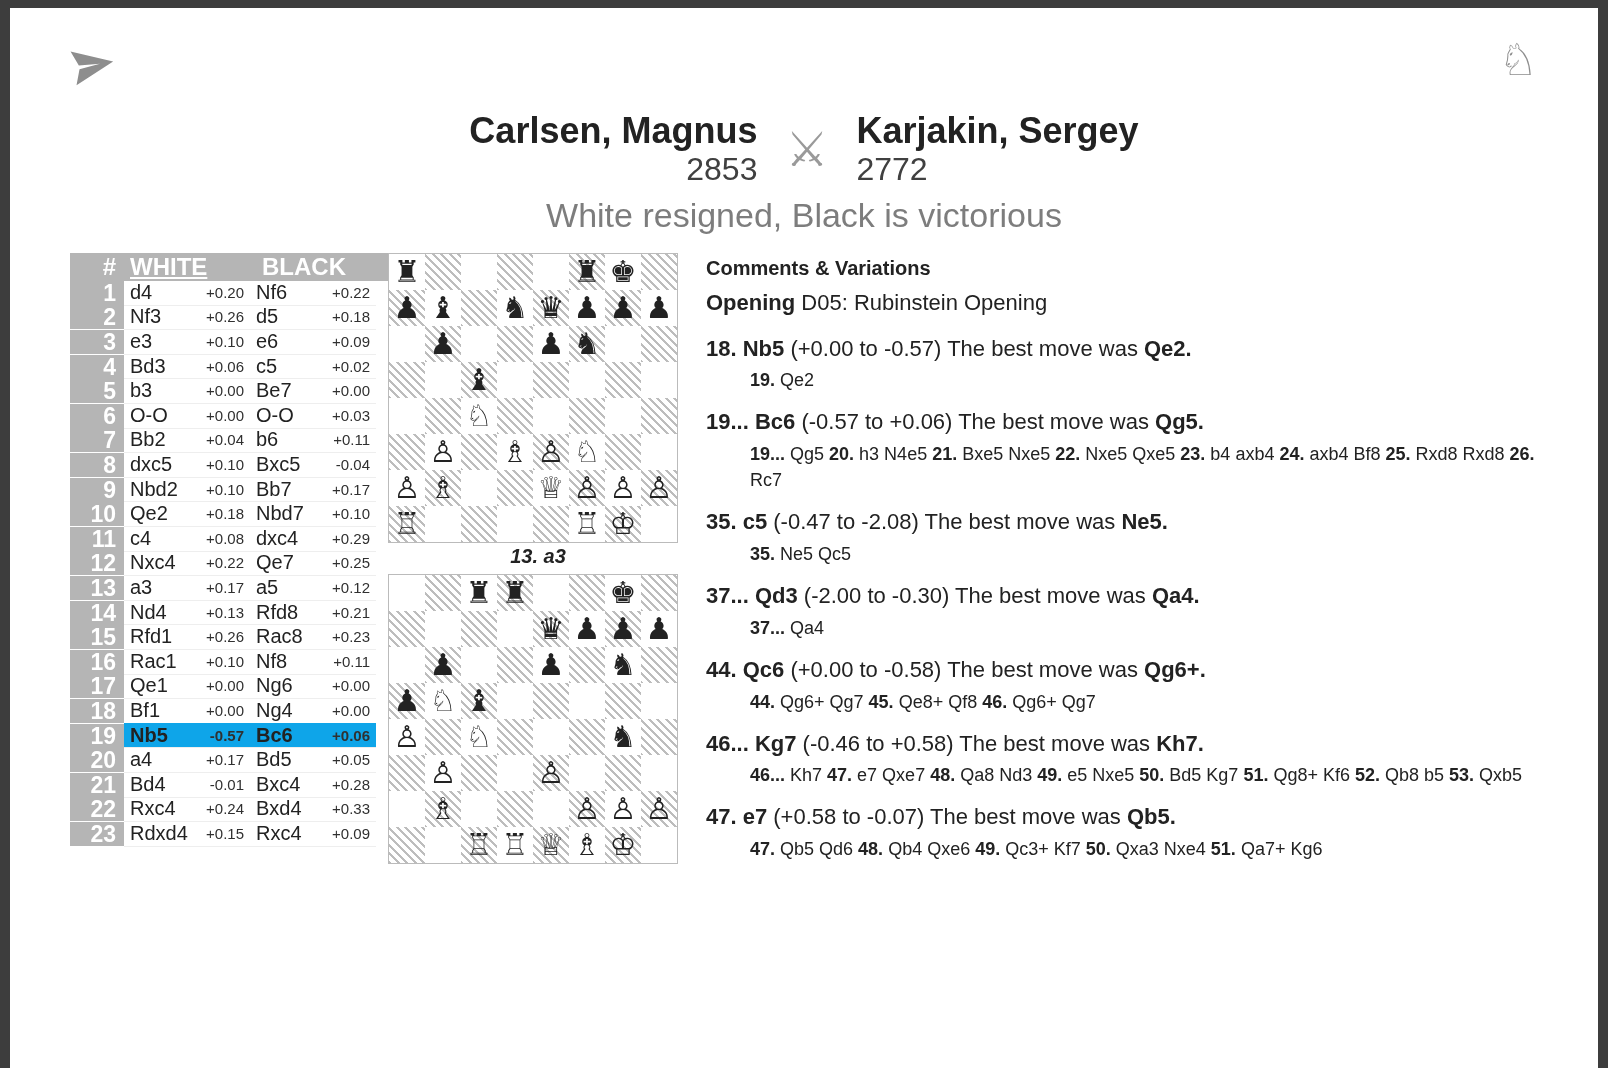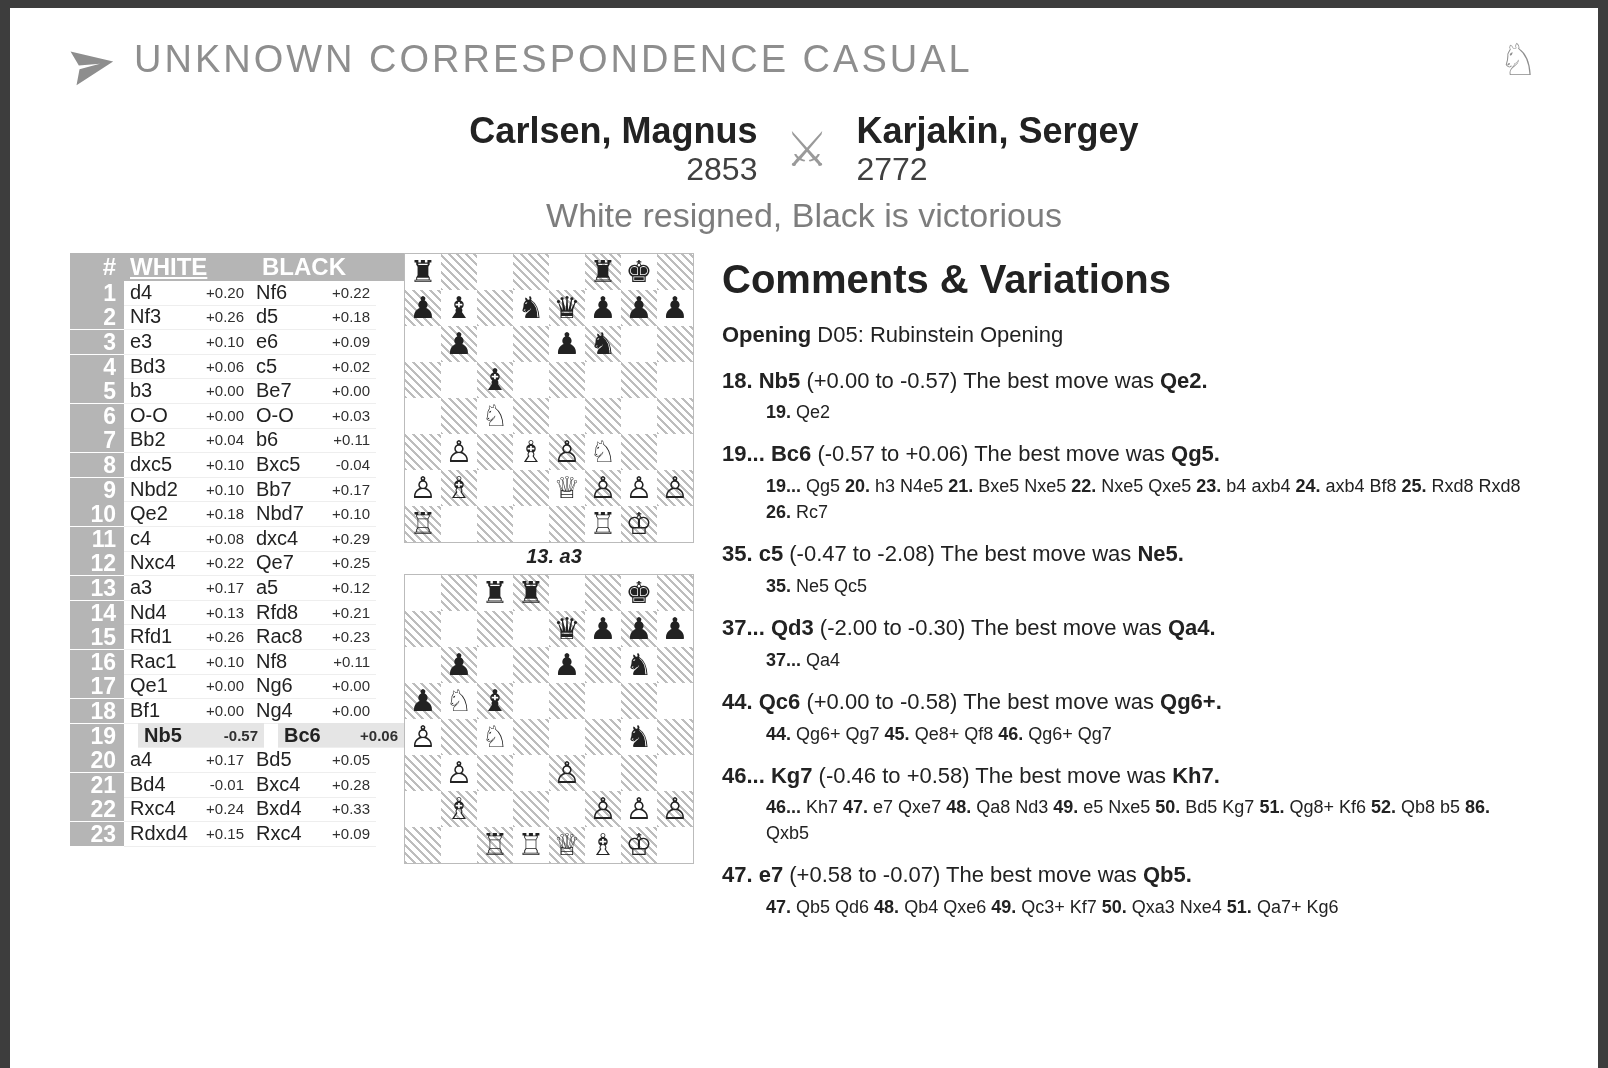--- a/index.html
+++ b/index.html
@@ -34,35 +34,35 @@
   .mthead{display:flex;background:#b5b5b5;color:#fff;font-weight:700;font-size:24px;}
   .mthead .c-num{width:46px;text-align:right;padding-right:8px;}
   .mthead .c-w{width:126px;padding-left:6px;text-decoration:underline;}
   .mthead .c-b{width:126px;padding-left:6px;}
   .moves{font-size:20px;}
   .mrow{display:flex;height:24.6px;align-items:center;}
   .mrow .c-num{width:46px;text-align:right;padding-right:8px;color:#fff;background:#b5b5b5;font-weight:700;font-size:23px;line-height:24px;}
   .half{width:126px;display:flex;align-items:center;border-bottom:1px solid #eee;height:100%;}
   .san{flex:1;padding-left:6px;font-size:20px;}
   .eval{width:56px;text-align:right;padding-right:6px;font-size:15px;color:#303030;}
-  .half.hl{background:#e5e5e5;margin-left:14px;}
+  .half.hl{background:#0ea5e9;}
   .half.hl .san{font-weight:700;}
   .half.hl .eval{font-weight:700;}
   
   .board-wrap{margin-bottom:6px;}
   .board{width:288px;height:288px;display:grid;grid-template-columns:repeat(8,1fr);grid-template-rows:repeat(8,1fr);border:1px solid #bbb;}
   .sq{display:flex;align-items:center;justify-content:center;font-size:30px;line-height:1;}
   .sq.light{background:#fff;}
   .sq.dark{
     background-color:#fff;
     background-image:repeating-linear-gradient(45deg,#bdbdbd 0 2px,transparent 2px 6px);
   }
   .board-caption{text-align:center;font-style:italic;font-weight:700;font-size:20px;margin-top:2px;}
   
-  .comments-title{font-size:40px;font-weight:700;margin-top:4px;margin-bottom:20px;}
+  .comments-title{font-size:20px;font-weight:700;margin-top:4px;margin-bottom:10px;}
   .opening-line{font-size:22px;margin-bottom:18px;}
   .opening-line b{font-weight:700;}
   .anno{margin-bottom:8px;}
   .anno .main{font-size:22px;line-height:1.35;}
   .anno .main b{font-weight:700;}
   .anno .pv{font-size:18px;line-height:1.45;margin-top:4px;margin-bottom:14px;margin-left:44px;}
   .anno .pv b{font-weight:700;}
 </style>
 </head>
 <body>
@@ -71,21 +71,20 @@
   <div class="page">
 
     <div class="hdr">
       <div class="hdr-left">
         <div class="plane">
           <svg width="46" height="46" viewBox="0 0 24 24" fill="#8e8e8e">
               <path d="M2 21l21-9L2 3l3 8 11 1-11 1-3 8z"></path>
             </svg>
         </div>
         <div class="title-block">
-          <div class="title">UNKNOWN   CORRESPONDENCE   CASUAL</div>
         </div>
       </div>
       <div class="hdr-right">
         <div class="knight">♘</div>
       </div>
     </div>
 
     <div class="players">
       <div class="players-row">
         <div class="p-left">
@@ -529,21 +528,21 @@
             <div class="anno">
               <div class="main"><b>37... Qd3</b> (-2.00 to -0.30) The best move was <b>Qa4.</b></div>
               <div class="pv"><b>37...</b> Qa4</div>
             </div>
             <div class="anno">
               <div class="main"><b>44. Qc6</b> (+0.00 to -0.58) The best move was <b>Qg6+.</b></div>
               <div class="pv"><b>44.</b> Qg6+ Qg7 <b>45.</b> Qe8+ Qf8 <b>46.</b> Qg6+ Qg7</div>
             </div>
             <div class="anno">
               <div class="main"><b>46... Kg7</b> (-0.46 to +0.58) The best move was <b>Kh7.</b></div>
-              <div class="pv"><b>46...</b> Kh7 <b>47.</b> e7 Qxe7 <b>48.</b> Qa8 Nd3 <b>49.</b> e5 Nxe5 <b>50.</b> Bd5 Kg7 <b>51.</b> Qg8+ Kf6 <b>52.</b> Qb8 b5 <b>86.</b> Qxb5</div>
+              <div class="pv"><b>46...</b> Kh7 <b>47.</b> e7 Qxe7 <b>48.</b> Qa8 Nd3 <b>49.</b> e5 Nxe5 <b>50.</b> Bd5 Kg7 <b>51.</b> Qg8+ Kf6 <b>52.</b> Qb8 b5 <b>53.</b> Qxb5</div>
             </div>
             <div class="anno">
               <div class="main"><b>47. e7</b> (+0.58 to -0.07) The best move was <b>Qb5.</b></div>
               <div class="pv"><b>47.</b> Qb5 Qd6 <b>48.</b> Qb4 Qxe6 <b>49.</b> Qc3+ Kf7 <b>50.</b> Qxa3 Nxe4 <b>51.</b> Qa7+ Kg6</div>
             </div>
           </div>
       </div>
     </div>
 
   </div>

